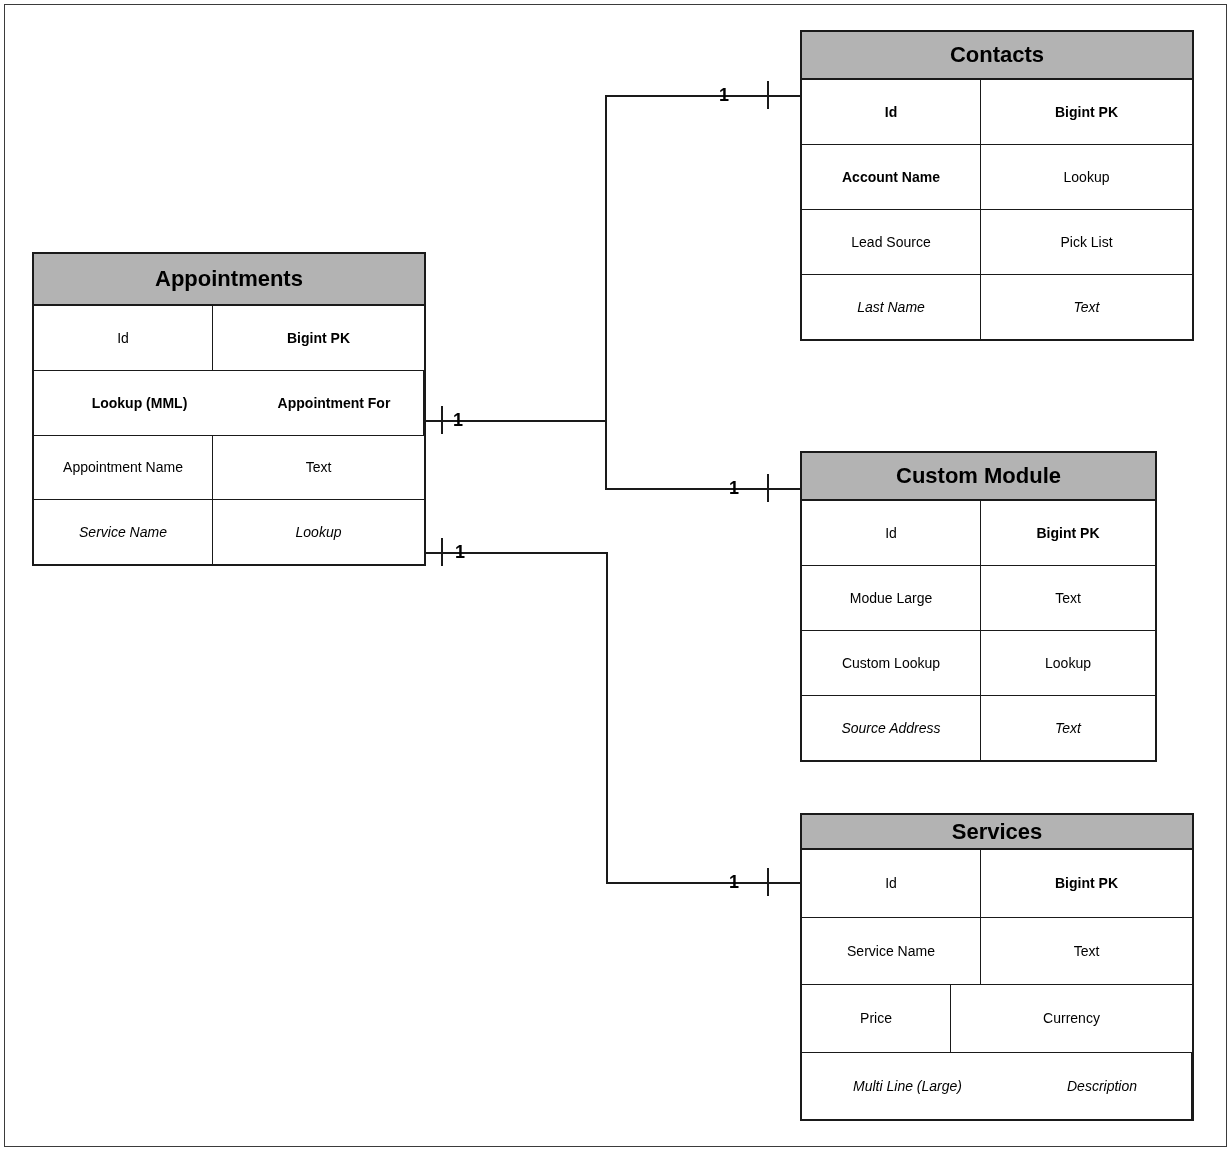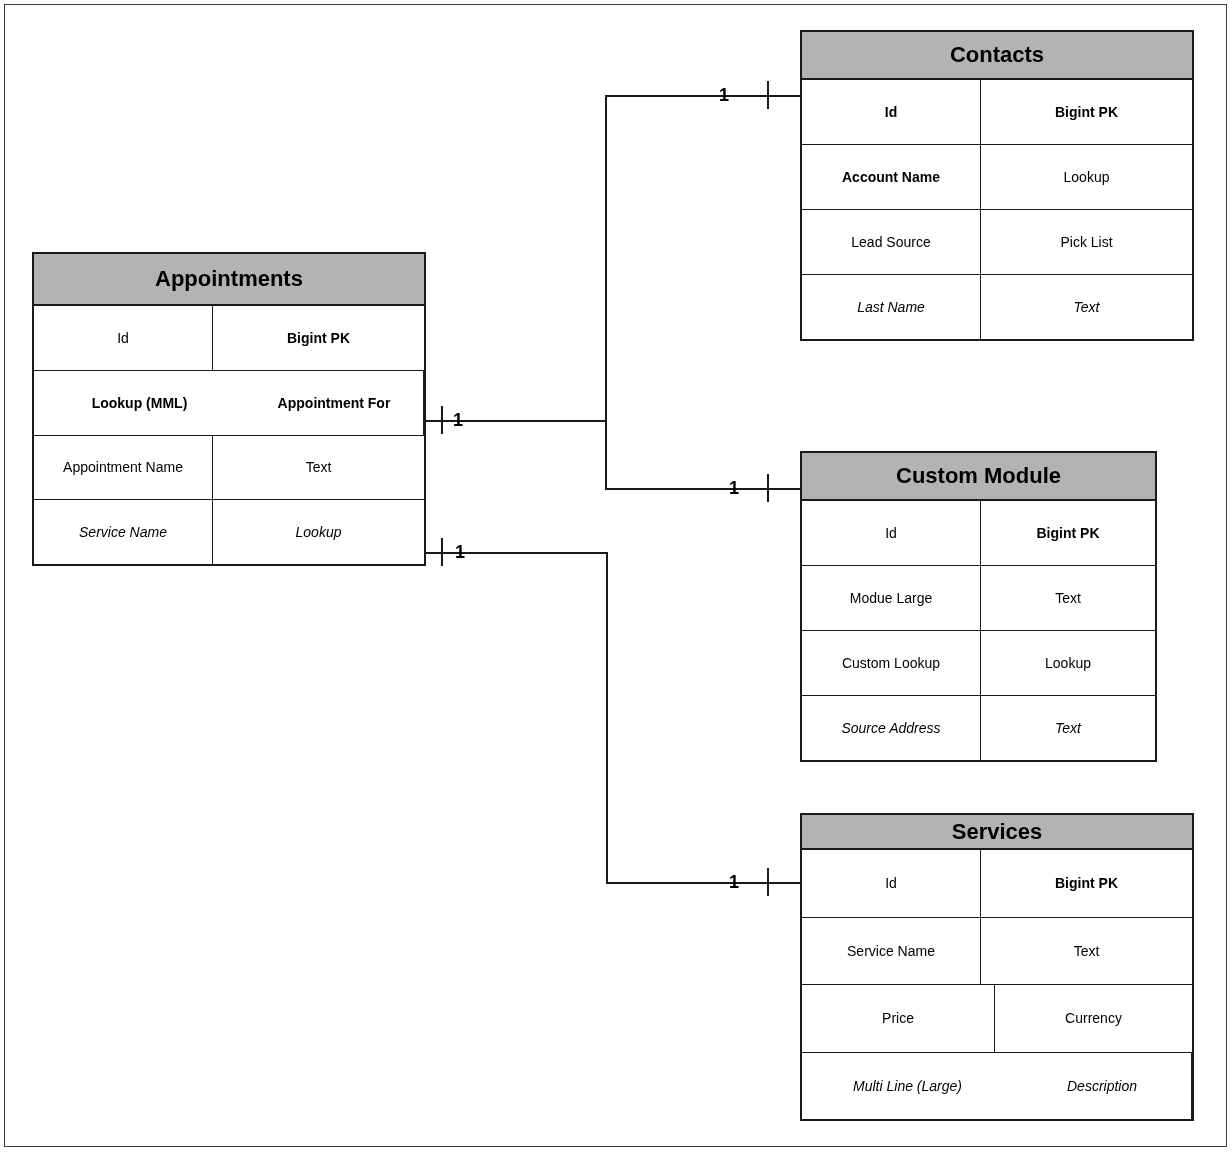--- a/index.html
+++ b/index.html
@@ -214,21 +214,21 @@
     <div class="entity-rows">
       <div class="entity-row">
         <div class="cell cell-name" style="width:179px;">Id</div>
         <div class="cell bold" style="flex:1;">Bigint PK</div>
       </div>
       <div class="entity-row">
         <div class="cell cell-name" style="width:179px;">Service Name</div>
         <div class="cell" style="flex:1;">Text</div>
       </div>
       <div class="entity-row">
-        <div class="cell cell-name" style="width:193px;">Price</div>
+        <div class="cell cell-name" style="width:149px;">Price</div>
         <div class="cell" style="flex:1;">Currency</div>
       </div>
       <div class="entity-row last">
         <div class="cell" style="flex:1;">Multi Line (Large)</div>
         <div class="cell cell-name" style="width:179px;">Description</div>
       </div>
     </div>
   </div>
 
 </div>

